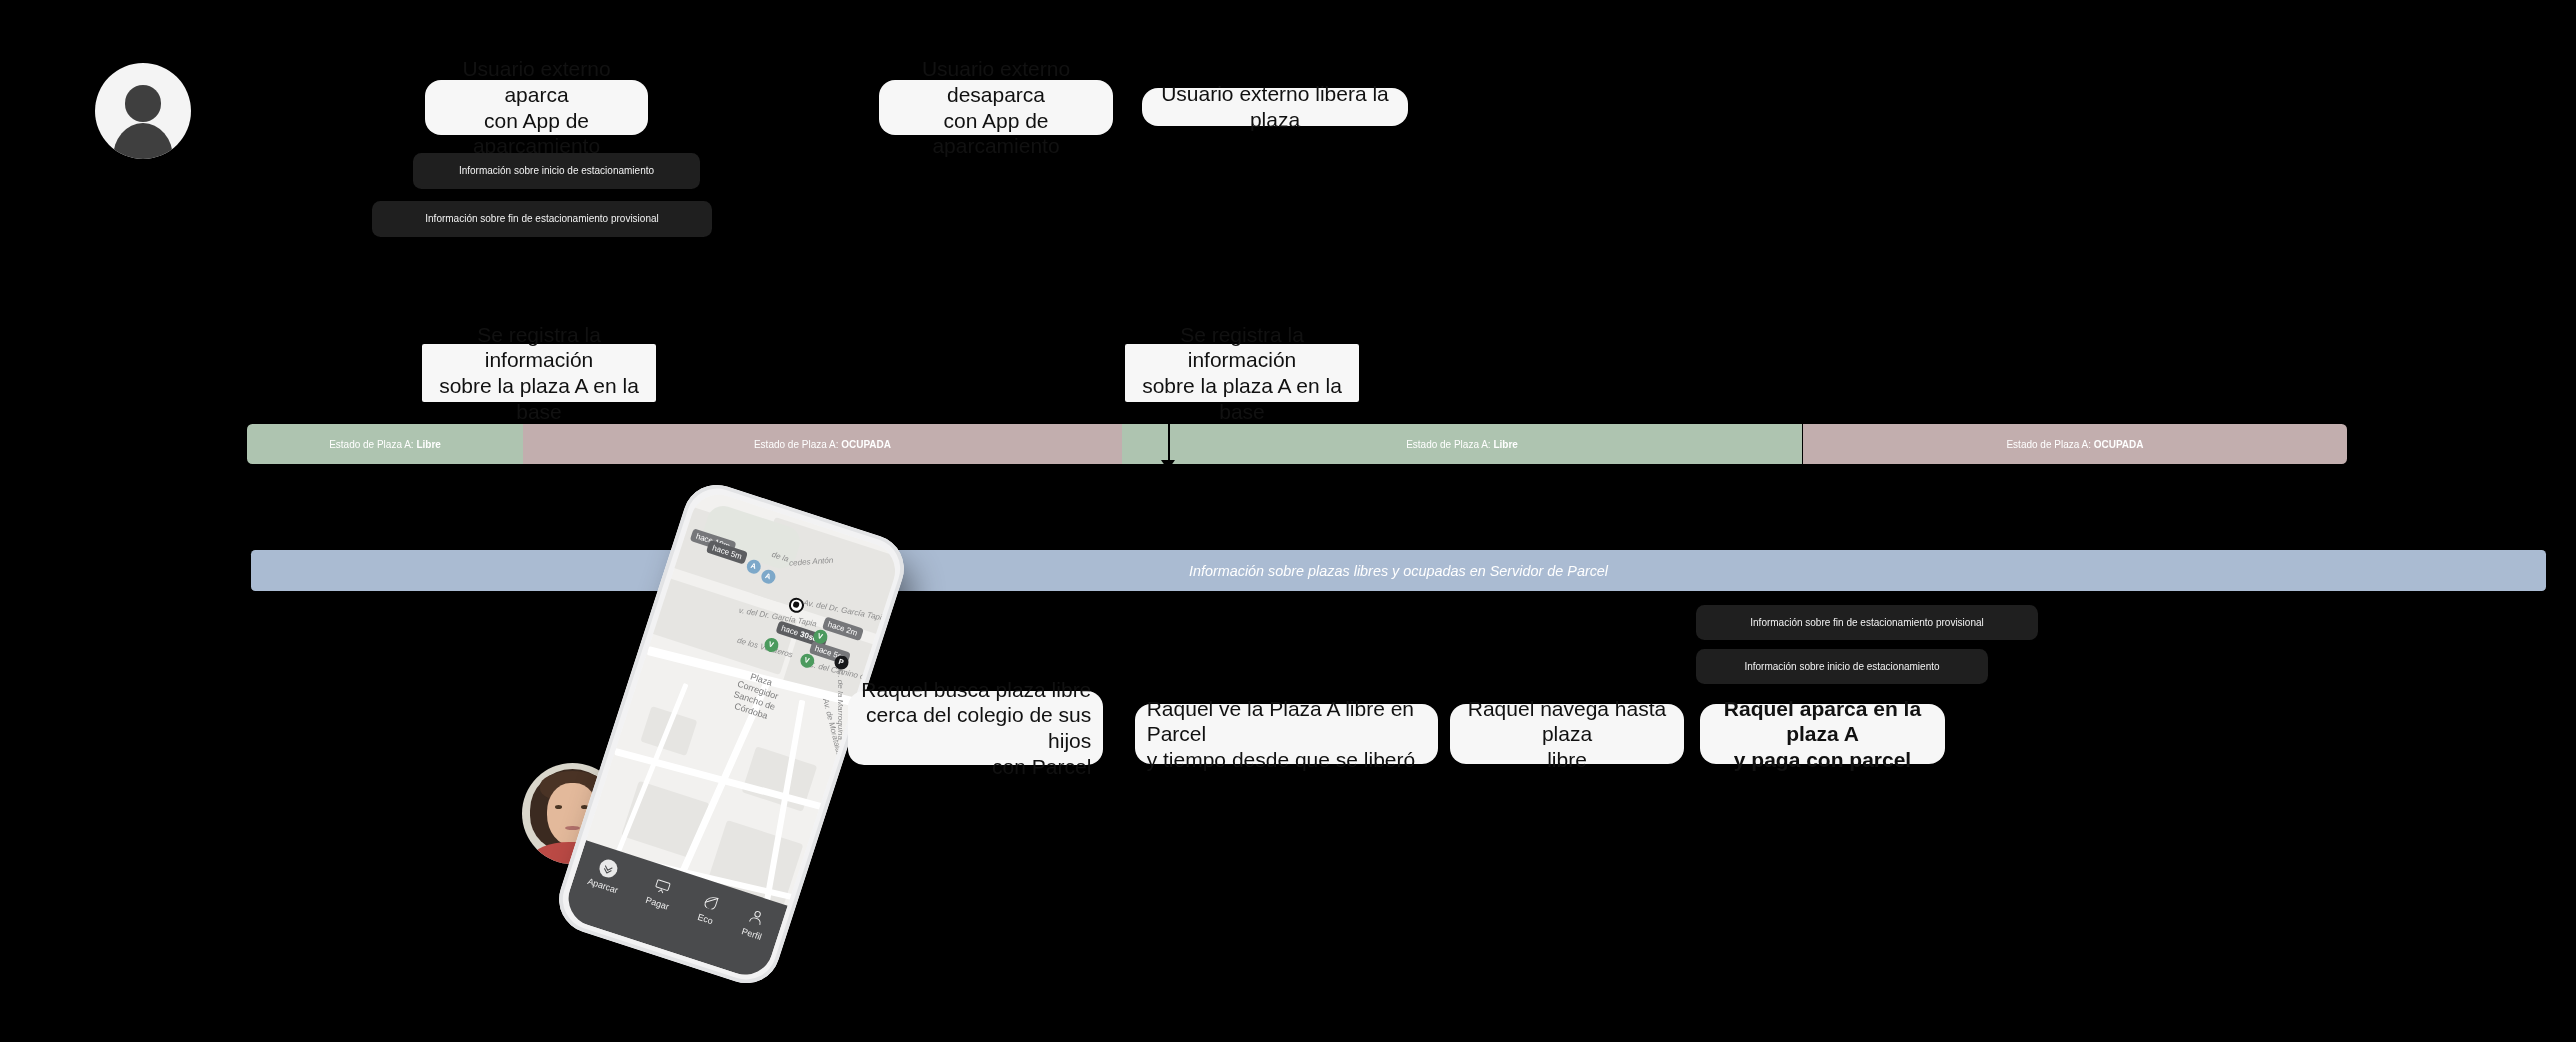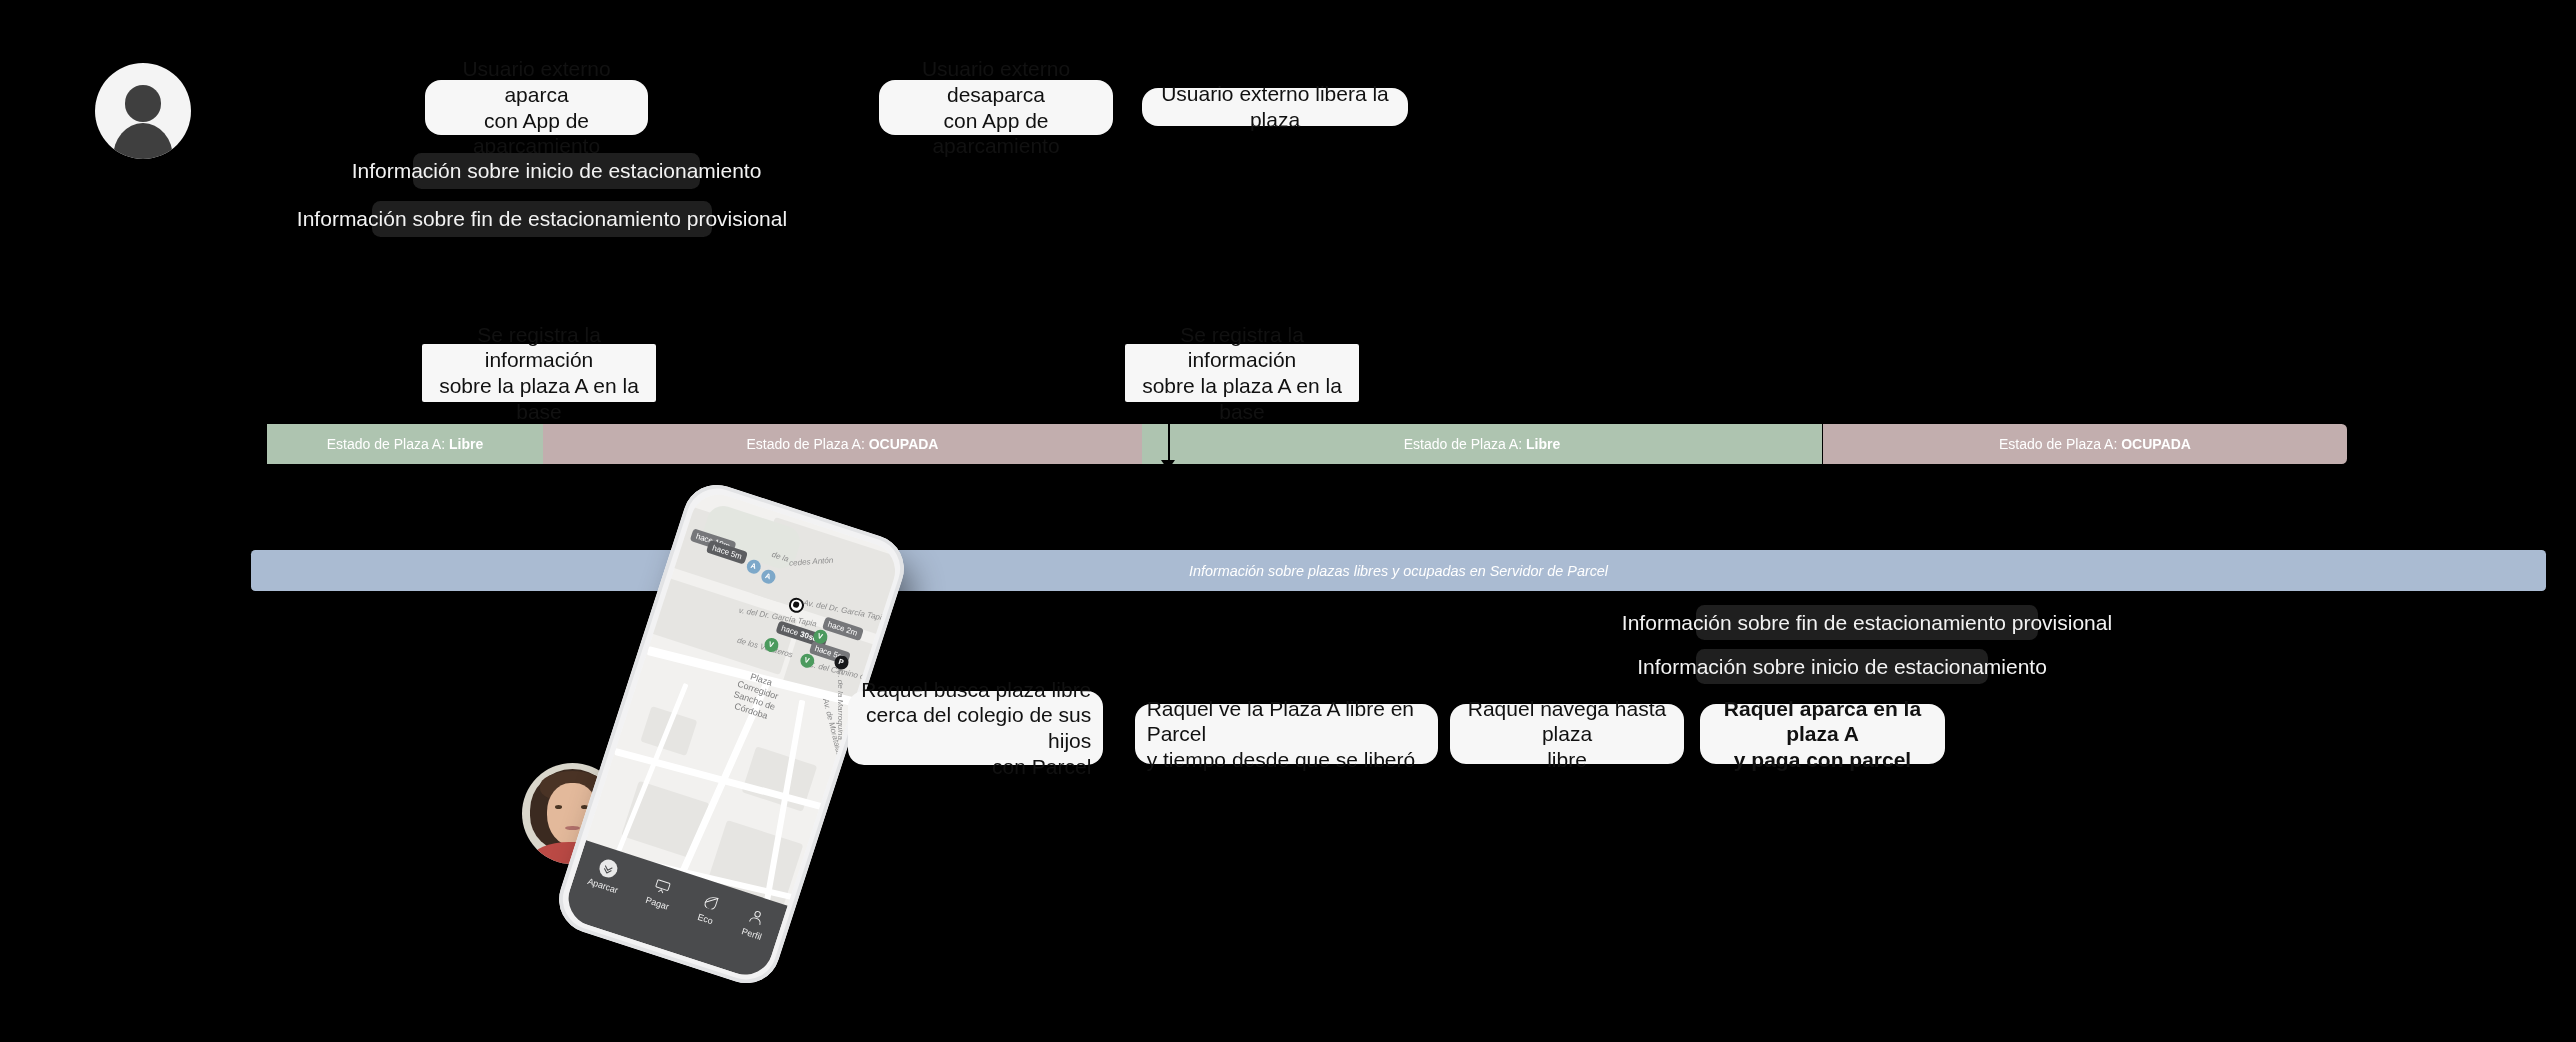--- a/index.html
+++ b/index.html
@@ -42,21 +42,21 @@
 
   
   .pill {
     background: #1f1f1f;
     color: #f2f2f2;
     border-radius: 8.5px;
     display: flex;
     align-items: center;
     justify-content: center;
     text-align: center;
-    font-size: 21px;
+    font-size: 10px;
     line-height: 1.2;
     padding: 3.2px 10.6px;
     white-space: nowrap;
   }
 
   
   .avatar-glyph {
     border-radius: 50%;
     background: #f4f4f4;
     overflow: hidden;
@@ -113,23 +113,22 @@
 
   
   .status-track { position: absolute; }
   .seg {
     position: absolute;
     top: 0; bottom: 0;
     display: flex;
     align-items: center;
     justify-content: center;
     color: #ffffff;
-    font-size: 14px;
+    font-size: 10px;
     white-space: nowrap;
-    margin-left: 20px;
   }
   .seg b { font-weight: 700; }
 
   .infobar {
     position: absolute;
     border-radius: 4.3px;
     display: flex;
     align-items: center;
     justify-content: center;
     color: #ffffff;

